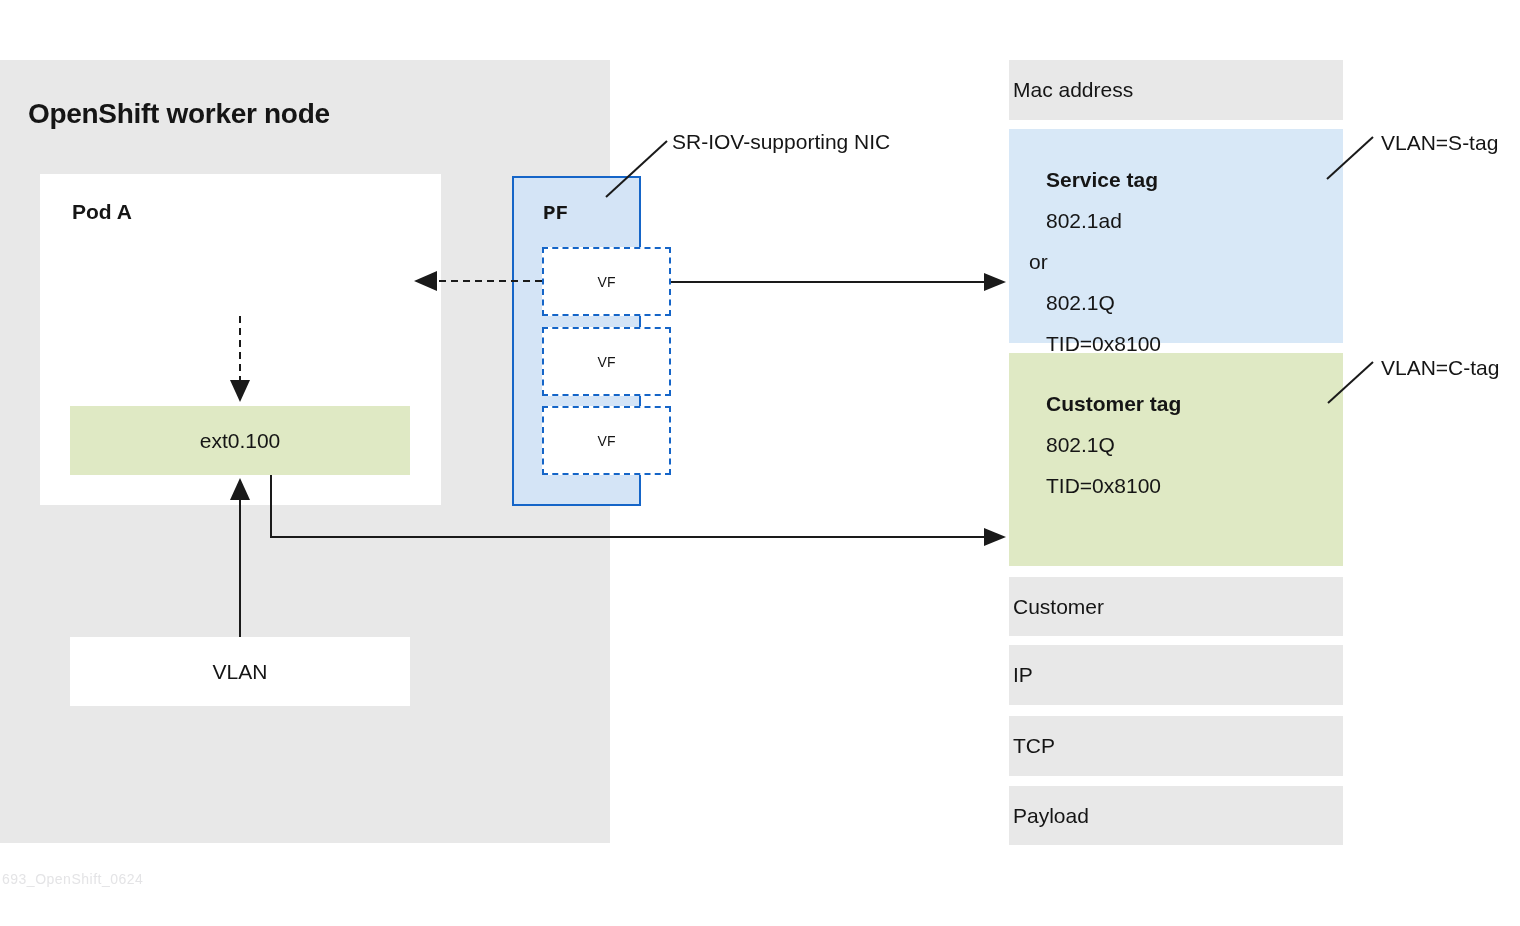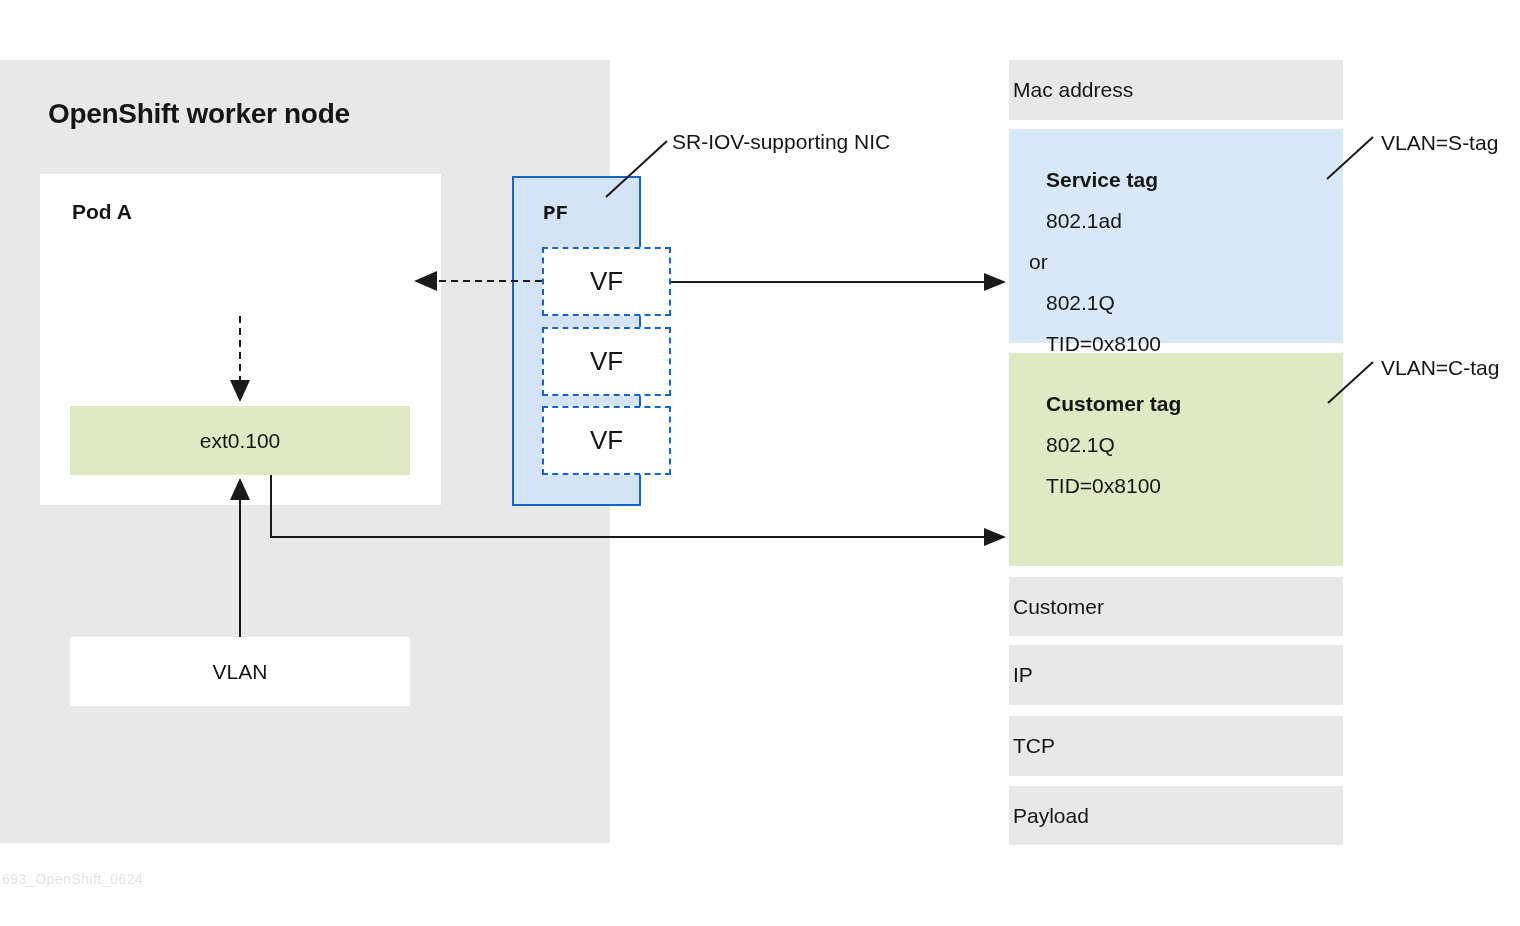--- a/index.html
+++ b/index.html
@@ -3,34 +3,34 @@
 <meta charset="utf-8">
 <style>
   html,body{margin:0;padding:0;background:#ffffff;}
   .canvas{
     position:relative;width:1520px;height:926px;background:#ffffff;
     font-family:"Liberation Sans",sans-serif;color:#151515;overflow:hidden;
   }
   .abs{position:absolute;}
   
   .worker-node{left:0;top:60px;width:610px;height:783px;background:#e8e8e8;}
-  .worker-title{left:48px;top:98px;font-size:28px;font-weight:bold;letter-spacing:-0.3px;}
+  .worker-title{left:28px;top:98px;font-size:28px;font-weight:bold;letter-spacing:-0.3px;}
   
   .pod{left:40px;top:174px;width:401px;height:331px;background:#ffffff;}
   .pod-title{left:32px;top:26px;font-size:21px;font-weight:bold;}
   .iface{left:30px;width:340px;height:68px;display:flex;align-items:center;justify-content:center;font-size:21px;}
   .ext0{top:73px;background:#e8e8e8;}
   .ext100{top:232px;height:69px;background:#dfe9c4;}
   
   .vlan-box{left:70px;top:637px;width:340px;height:69px;background:#ffffff;display:flex;align-items:center;justify-content:center;font-size:21px;}
   
   .pf{left:512px;top:176px;width:129px;height:330px;background:#d4e4f6;border:2px solid #1565c8;box-sizing:border-box;}
   .pf-label{left:29px;top:24px;font-size:21px;font-weight:bold;font-family:Liberation Mono, monospace;}
   .vf{left:542px;width:129px;height:69px;background:#ffffff;border:2px dashed #1565c8;box-sizing:border-box;
-      display:flex;align-items:center;justify-content:center;font-size:26px;}
+      display:flex;align-items:center;justify-content:center;font-size:14px;}
   .vf1{top:247px;} .vf2{top:327px;} .vf3{top:406px;}
   .nic-label{left:672px;top:130px;font-size:21px;}
   
   .prow{left:1009px;width:334px;box-sizing:border-box;}
   .prow.plain{display:flex;align-items:center;padding-left:4px;font-size:21px;background:#e8e8e8;}
   .row-mac{top:60px;height:60px;}
   .row-service{top:129px;height:214px;background:#d8e8f7;}
   .row-customer{top:353px;height:213px;background:#dfe9c4;}
   .row-ethertype{top:577px;height:59px;}
   .row-ip{top:645px;height:60px;}

